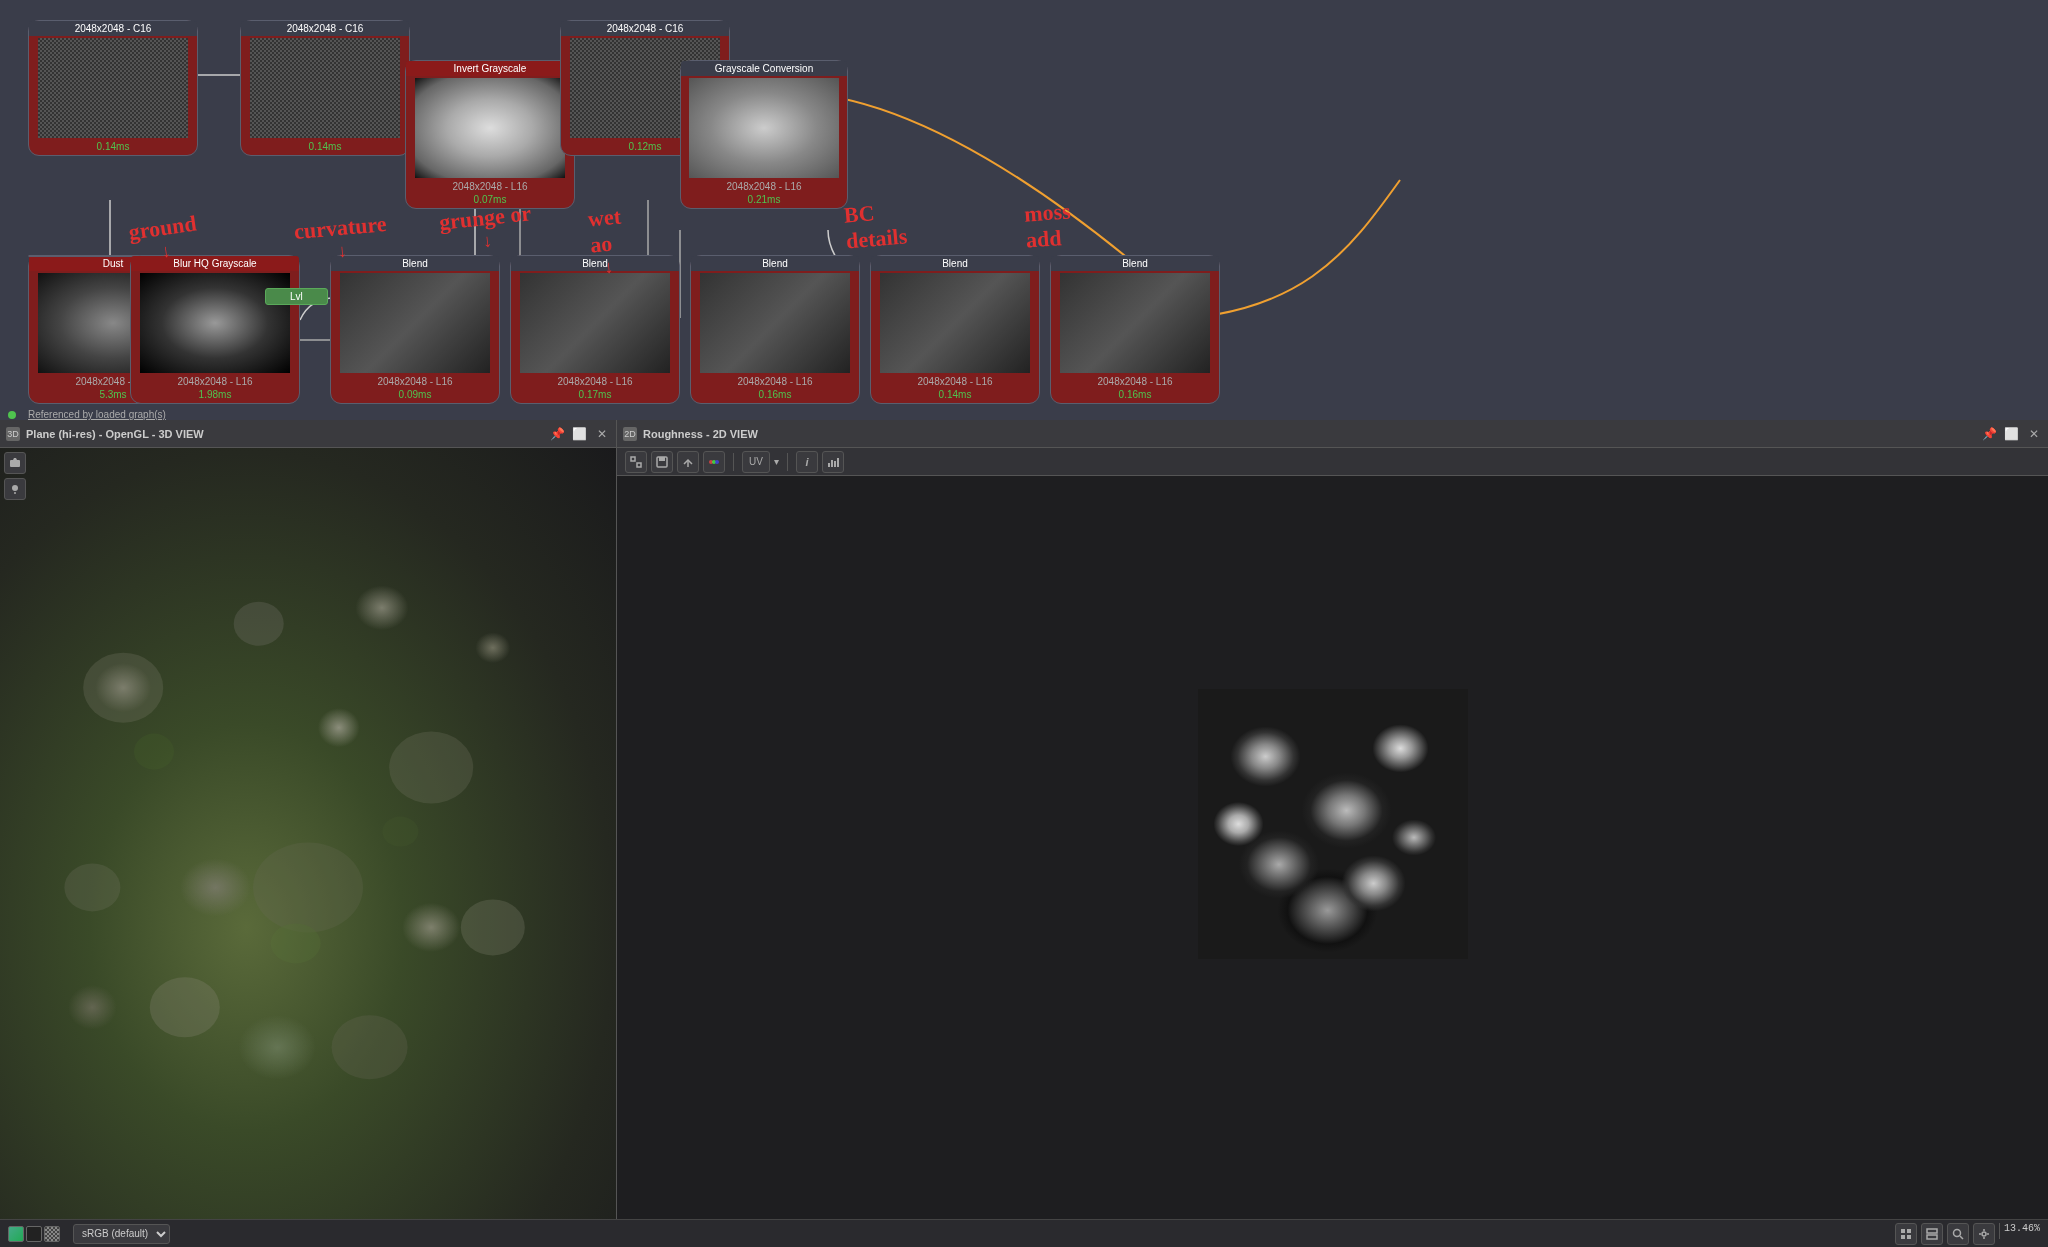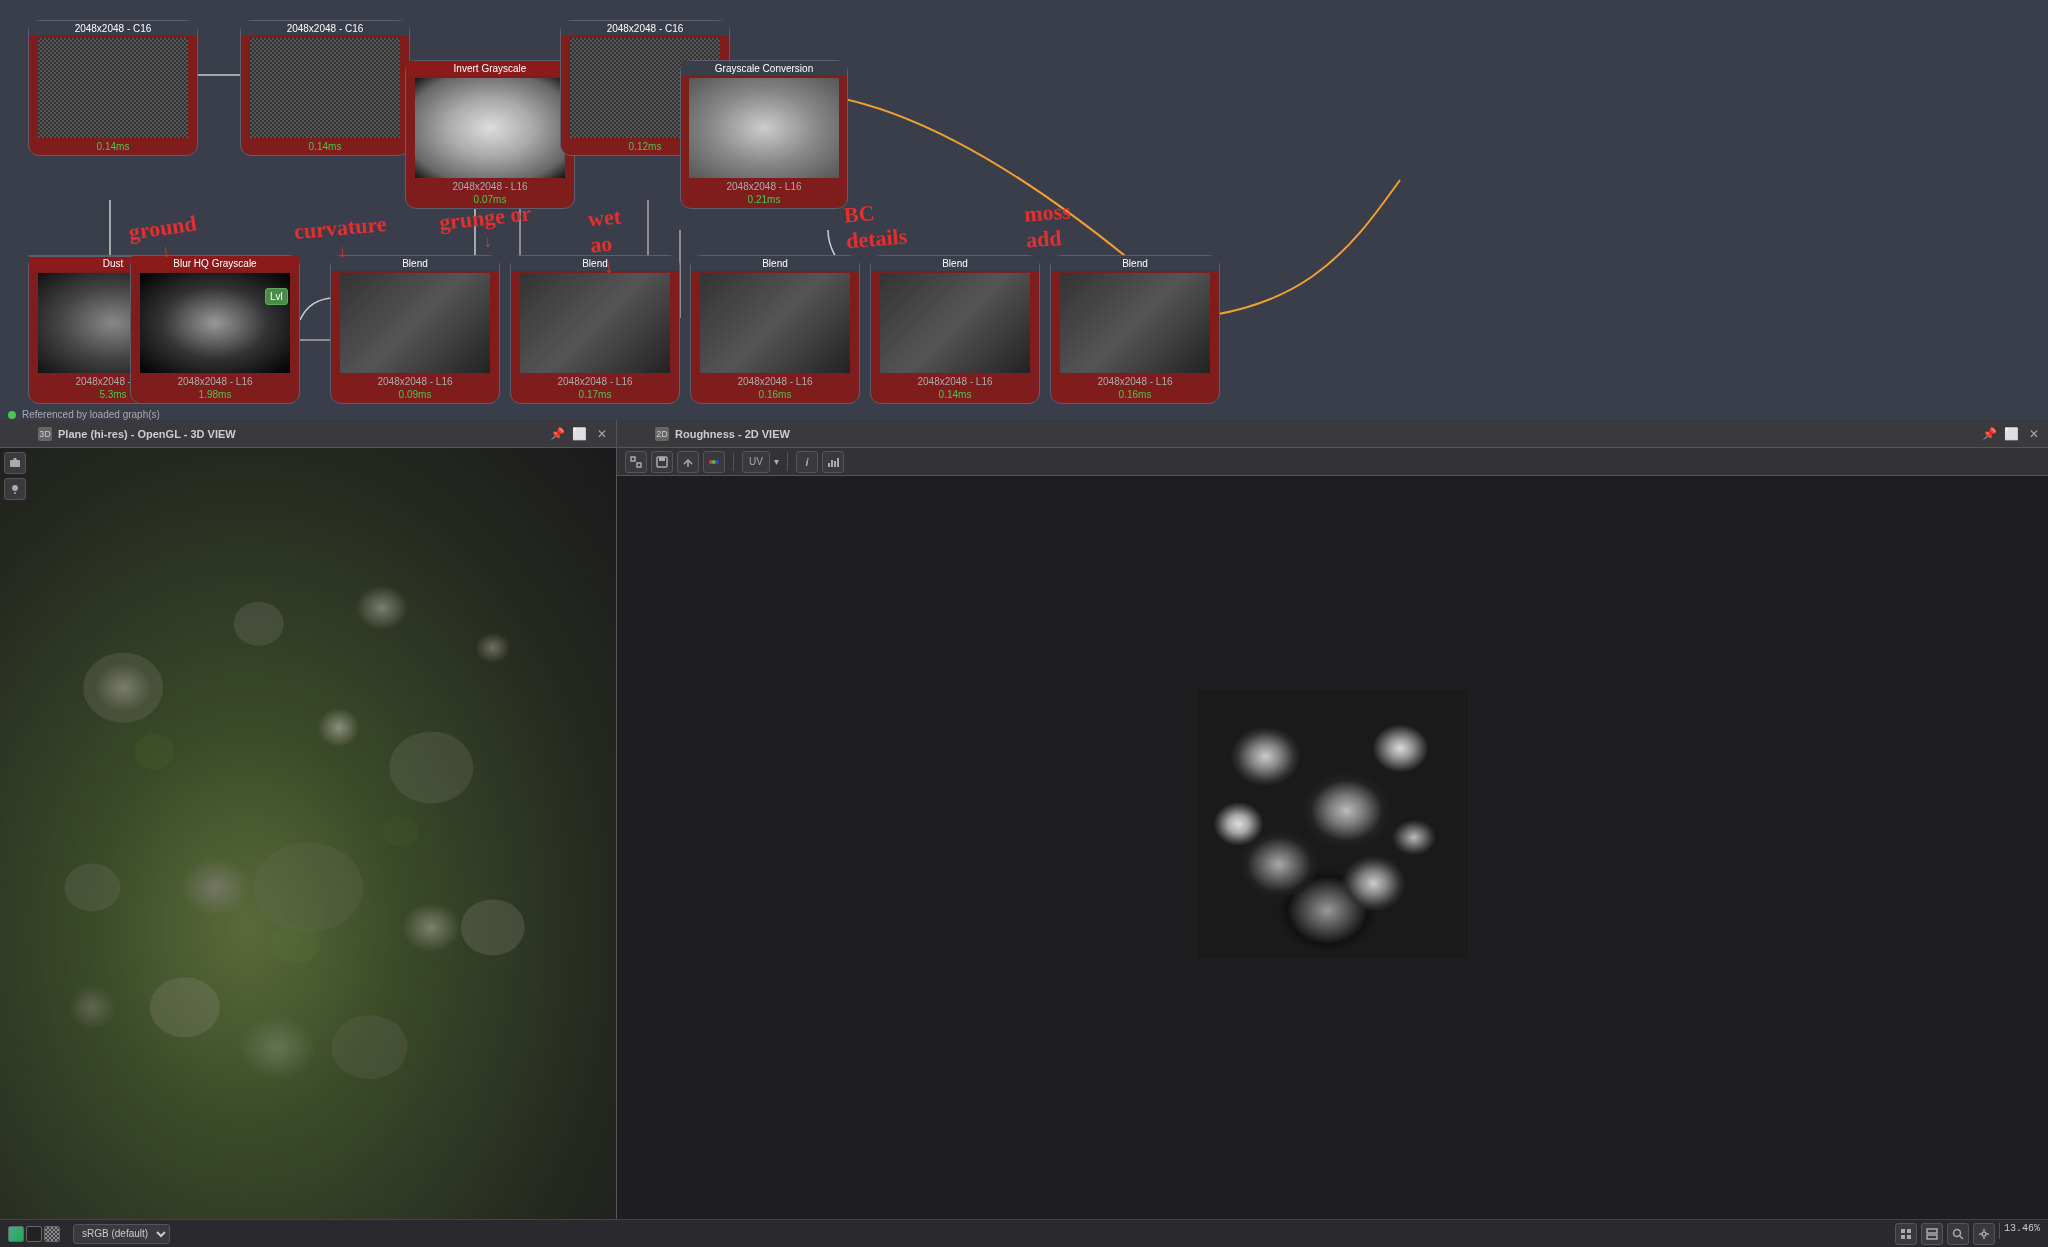--- a/index.html
+++ b/index.html
@@ -123,21 +123,20 @@
     }
 
     .panel-icon {
       width: 14px;
       height: 14px;
       background: #666;
       border-radius: 2px;
       flex-shrink: 0;
       display: flex; align-items: center; justify-content: center;
       font-size: 9px;
-      margin-left: 32px;
     }
 
     .panel-header-spacer { flex: 1; }
 
     .panel-btn {
       width: 16px;
       height: 16px;
       background: none;
       border: none;
       color: #aaa;
@@ -346,39 +345,40 @@
     }
 
     
     .referenced-text {
       position: absolute;
       bottom: 0; left: 8px;
       font-size: 10px;
       color: #aaa;
       display: flex;
       align-items: center;
-      gap: 6px;
+      gap: 12px;
+      text-decoration: underline;
     }
 
     .ref-dot {
       width: 8px; height: 8px;
       background: #4fc34f;
       border-radius: 50%;
     }
 
     
     .node-n1 { left: 28px; top: 20px; }
     .node-n2 { left: 240px; top: 20px; }
 
     .small-node {
       position: absolute;
       background: #4a8a4a;
       border: 1px solid #5aaa5a;
       border-radius: 3px;
-      padding: 2px 4px;
+      padding: 2px 24px;
       font-size: 10px;
       color: #fff;
     }
   </style>
 </head>
 <body>
 
 <div class="node-graph">
 
   <svg class="connections-svg">

